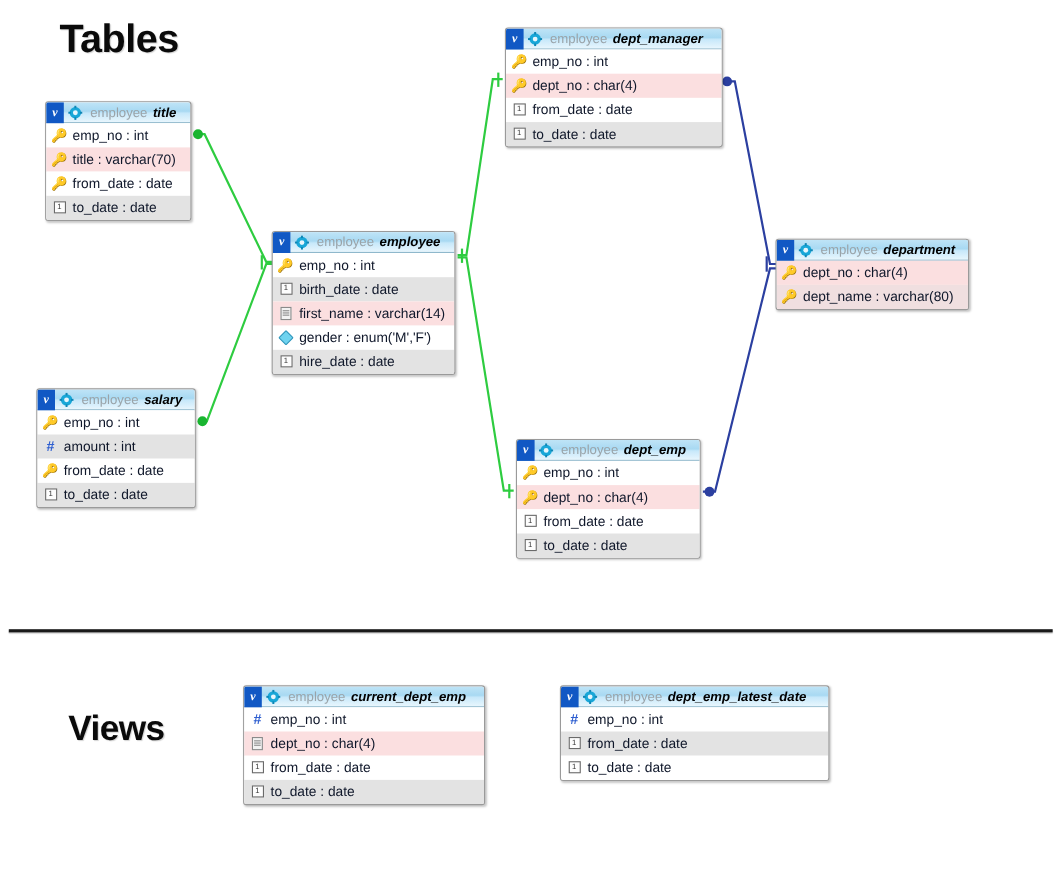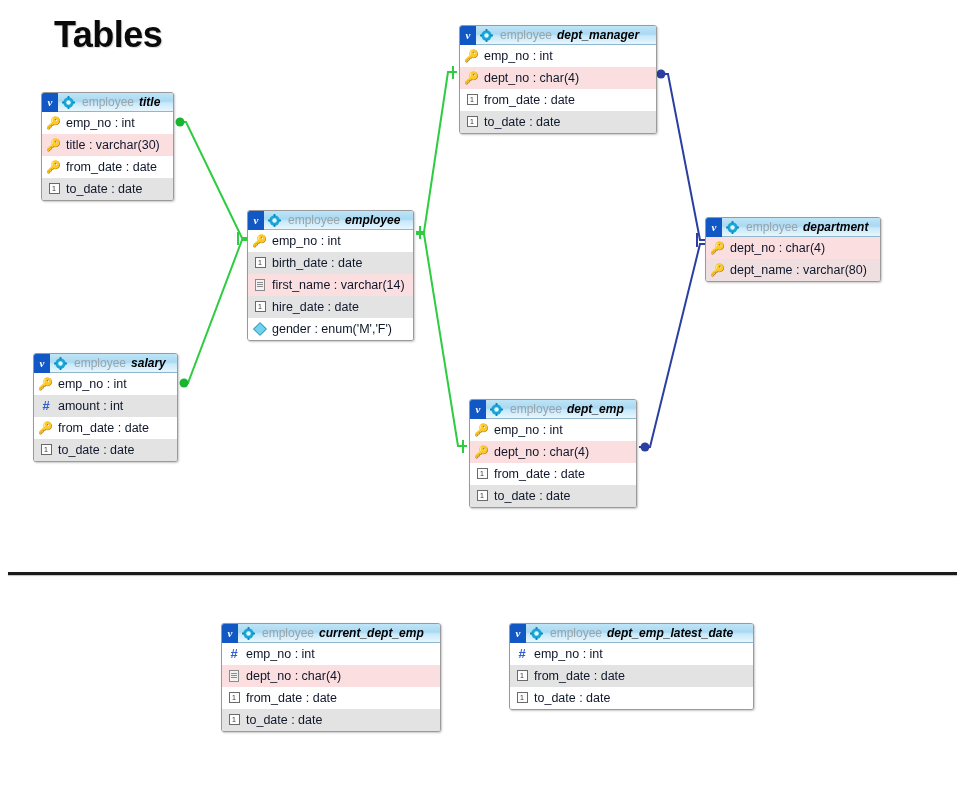--- a/index.html
+++ b/index.html
@@ -115,20 +115,21 @@
   .ic-txt i { display:block; height:1px; background:#8a8a8a; width:100%; }
   .ic-diam  { width: 10px; height: 10px; background: #6fd3ef; border: 1px solid #2f96bb;
               transform: rotate(45deg); border-radius: 1px; }
 </style>
 </head>
 <body>
 
 <div id="canvas">
 
   <div class="section-label" id="label-tables">Tables</div>
+  <div class="section-label" id="label-views">Views</div>
   <div class="divider"></div>
 
   <svg id="wires">
 
     <g>
       <path d="M176,122 L186,122 L242,238 L250,238" fill="none" stroke="#2ecc40" stroke-width="2"></path>
       <circle cx="180" cy="122" r="4.5" fill="#19b530"></circle>
       <path d="M238,232 L238,245" stroke="#2ecc40" stroke-width="2"></path>
     </g>
 
@@ -184,21 +185,21 @@
         <div class="row bg-white">
           <span class="ic">
             <span class="ic-key">🔑</span>
           </span>
           <span class="txt">emp_no : int</span>
         </div>
         <div class="row bg-pink">
           <span class="ic">
             <span class="ic-key">🔑</span>
           </span>
-          <span class="txt">title : varchar(30)</span>
+          <span class="txt">title : varchar(70)</span>
         </div>
         <div class="row bg-white">
           <span class="ic">
             <span class="ic-key">🔑</span>
           </span>
           <span class="txt">from_date : date</span>
         </div>
         <div class="row bg-gray">
           <span class="ic">
             <span class="ic-box">1</span>
@@ -286,31 +287,31 @@
         <div class="row bg-pink">
           <span class="ic">
             <span class="ic-txt">
               <i></i>
               <i></i>
               <i></i>
             </span>
           </span>
           <span class="txt">first_name : varchar(14)</span>
         </div>
+        <div class="row bg-white">
+          <span class="ic">
+            <span class="ic-diam"></span>
+          </span>
+          <span class="txt">gender : enum('M','F')</span>
+        </div>
         <div class="row bg-gray">
           <span class="ic">
             <span class="ic-box">1</span>
           </span>
           <span class="txt">hire_date : date</span>
-        </div>
-        <div class="row bg-white">
-          <span class="ic">
-            <span class="ic-diam"></span>
-          </span>
-          <span class="txt">gender : enum('M','F')</span>
         </div>
       </div>
       <div class="entity" style="left: 705px; top: 217px; width: 176px;">
         <div class="ent-header">
           <span class="vbadge">v</span>
           <span class="gear">
             <svg width="13" height="13" viewBox="0 0 13 13">
               <g fill="#19a7d8">
                 <circle cx="6.5" cy="6.5" r="5.2"></circle>
               </g>

